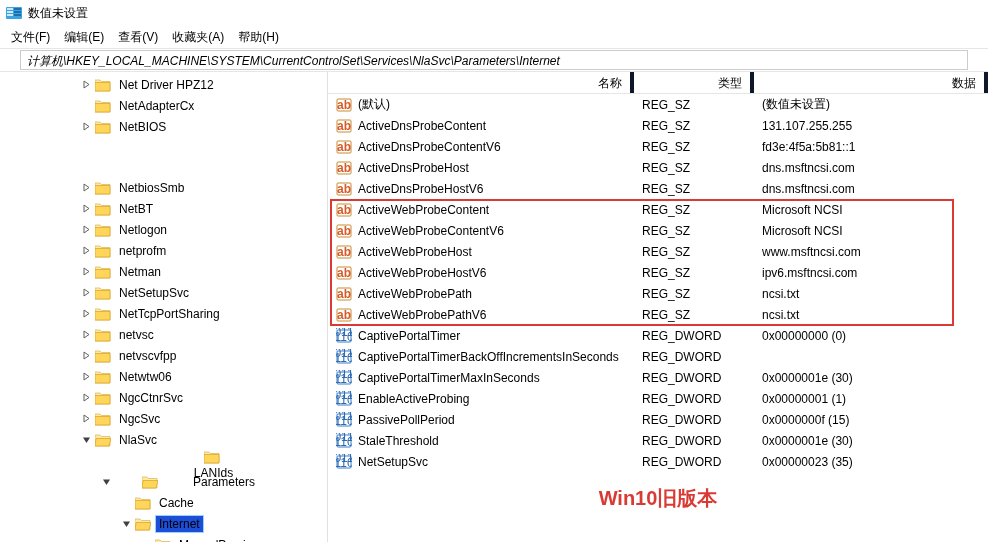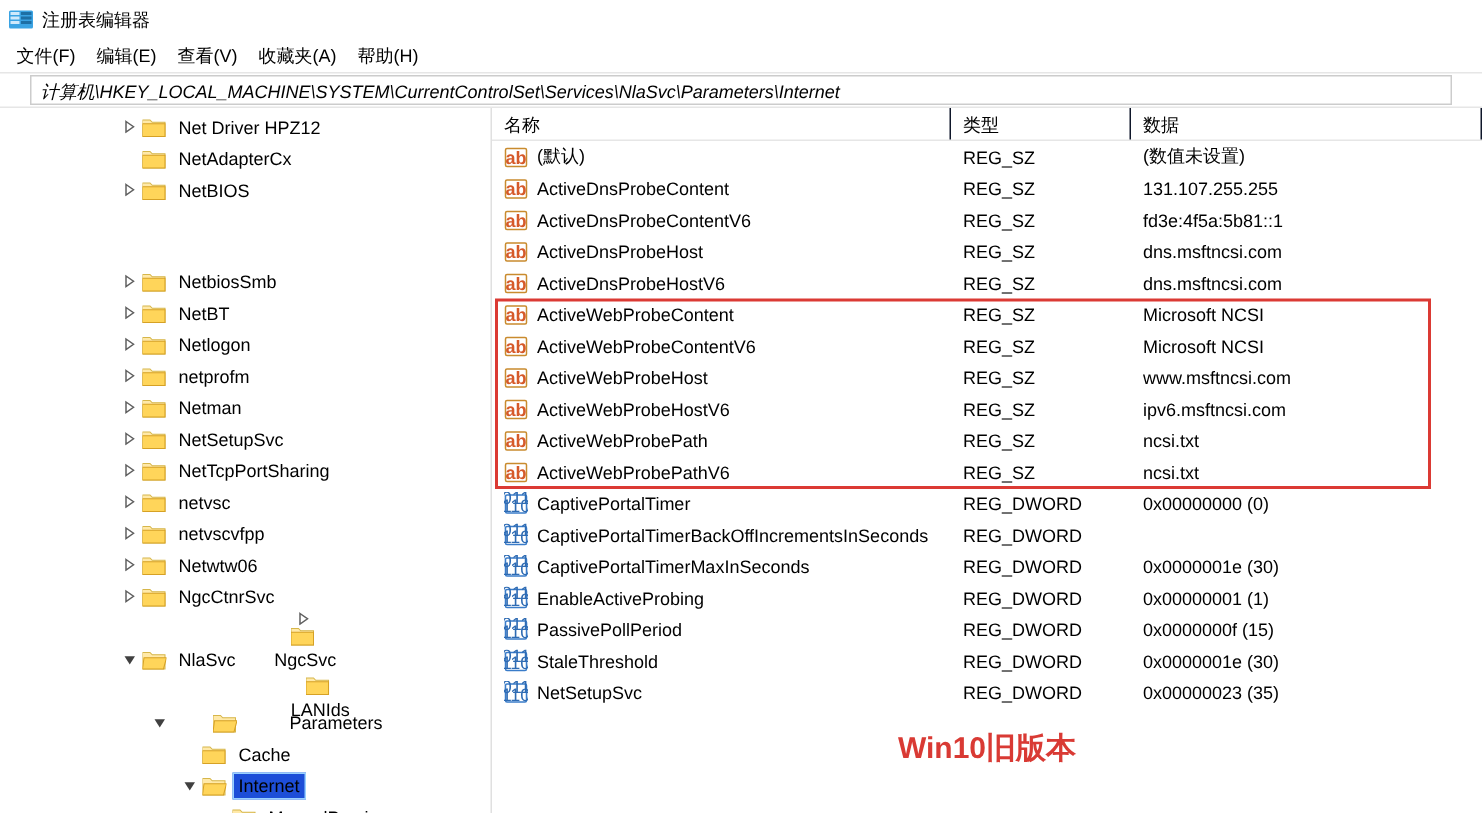--- a/index.html
+++ b/index.html
@@ -12,21 +12,21 @@
 .addressbar .addr { flex: 1; padding: 0 6px; height: 20px; line-height: 20px; border: 1px solid #ccc; margin: 0 20px; font-size: 12px; white-space: nowrap; overflow: hidden; font-style: italic; }
 .splitwrap { display: flex; height: calc(542px - 26px - 22px - 24px); }
 .tree { width: 328px; overflow: auto; border-right: 1px solid #e0e0e0; padding-top: 2px; }
 .tree-row { display: flex; align-items: center; height: 21px; white-space: nowrap; }
 .tree-row .expander { width: 13px; height: 13px; display: inline-flex; align-items: center; justify-content: center; margin-right: 2px; color: #5b5b5b; font-size: 10px; }
 .tree-row .fld { width: 16px; height: 14px; margin-right: 4px; }
 .tree-row .label { padding: 1px 3px; border: 1px solid transparent; color: #000; }
 .tree-row.selected .label { background: #1d4ed8; border: 1px solid #99d1ff; }
 .listwrap { flex: 1; display: flex; flex-direction: column; position: relative; }
 .list-header { display: flex; height: 22px; border-bottom: 1px solid #e6e6e6; }
-.list-header .col { padding: 0 8px; line-height: 22px; border-right: 1px solid #0f172a; color: #000; }
+.list-header .col { padding: 0 8px; line-height: 22px; border-right: 4px solid #0f172a; color: #000; text-align: right; }
 .col-name { width: 306px; }
 .col-type { width: 120px; }
 .col-data { flex: 1; }
 .list-body { flex: 1; overflow: auto; position: relative; }
 .row { display: flex; align-items: center; height: 21px; }
 .row .c-name { width: 306px; display: flex; align-items: center; padding-left: 8px; }
 .row .c-type { width: 120px; padding-left: 8px; }
 .row .c-data { flex: 1; padding-left: 8px; }
 .row .val-icon { width: 16px; height: 16px; margin-right: 6px; }
 .highlight-box { position: absolute; border: 2px solid #db3a34; pointer-events: none; }
@@ -42,21 +42,21 @@
     <svg width="16" height="16" viewBox="0 0 16 16">
       <rect x="0" y="2" width="16" height="12" rx="1" fill="#3aa3e3"></rect>
       <rect x="1" y="3" width="6" height="2" fill="#cfe9fb"></rect>
       <rect x="1" y="6" width="6" height="2" fill="#cfe9fb"></rect>
       <rect x="1" y="9" width="6" height="2" fill="#cfe9fb"></rect>
       <rect x="8" y="3" width="7" height="2" fill="#1d6fa5"></rect>
       <rect x="8" y="6" width="7" height="2" fill="#1d6fa5"></rect>
       <rect x="8" y="9" width="7" height="2" fill="#1d6fa5"></rect>
     </svg>
   </span>
-  <span>注册表编辑器</span>
+  <span>数值未设置</span>
 </div>
 
 <div class="menubar">
   <div class="menu-item">文件(F)</div>
   <div class="menu-item">编辑(E)</div>
   <div class="menu-item">查看(V)</div>
   <div class="menu-item">收藏夹(A)</div>
   <div class="menu-item">帮助(H)</div>
 </div>
 
@@ -252,21 +252,21 @@
           </svg>
         </span>
         <span class="fld">
           <svg width="16" height="14" viewBox="0 0 16 14">
             <path d="M0 2 L5 2 L6.5 3.5 L15 3.5 L15 13 L0 13 Z" fill="#ffe9a8" stroke="#d6b64a" stroke-width="0.7"></path>
             <path d="M0 4.5 L15 4.5 L15 13 L0 13 Z" fill="#ffd55a" stroke="#d6a125" stroke-width="0.7"></path>
           </svg>
         </span>
         <span class="label">NgcCtnrSvc</span>
       </div>
-      <div class="tree-row" style="padding-left: 80px; flex-direction: column;">
+      <div class="tree-row" style="padding-left: 80px;">
         <span class="expander">
           <svg width="9" height="9" viewBox="0 0 9 9">
             <path d="M2 1 L7 4.5 L2 8 Z" fill="none" stroke="#606060" stroke-width="1"></path>
           </svg>
         </span>
         <span class="fld">
           <svg width="16" height="14" viewBox="0 0 16 14">
             <path d="M0 2 L5 2 L6.5 3.5 L15 3.5 L15 13 L0 13 Z" fill="#ffe9a8" stroke="#d6b64a" stroke-width="0.7"></path>
             <path d="M0 4.5 L15 4.5 L15 13 L0 13 Z" fill="#ffd55a" stroke="#d6a125" stroke-width="0.7"></path>
           </svg>

